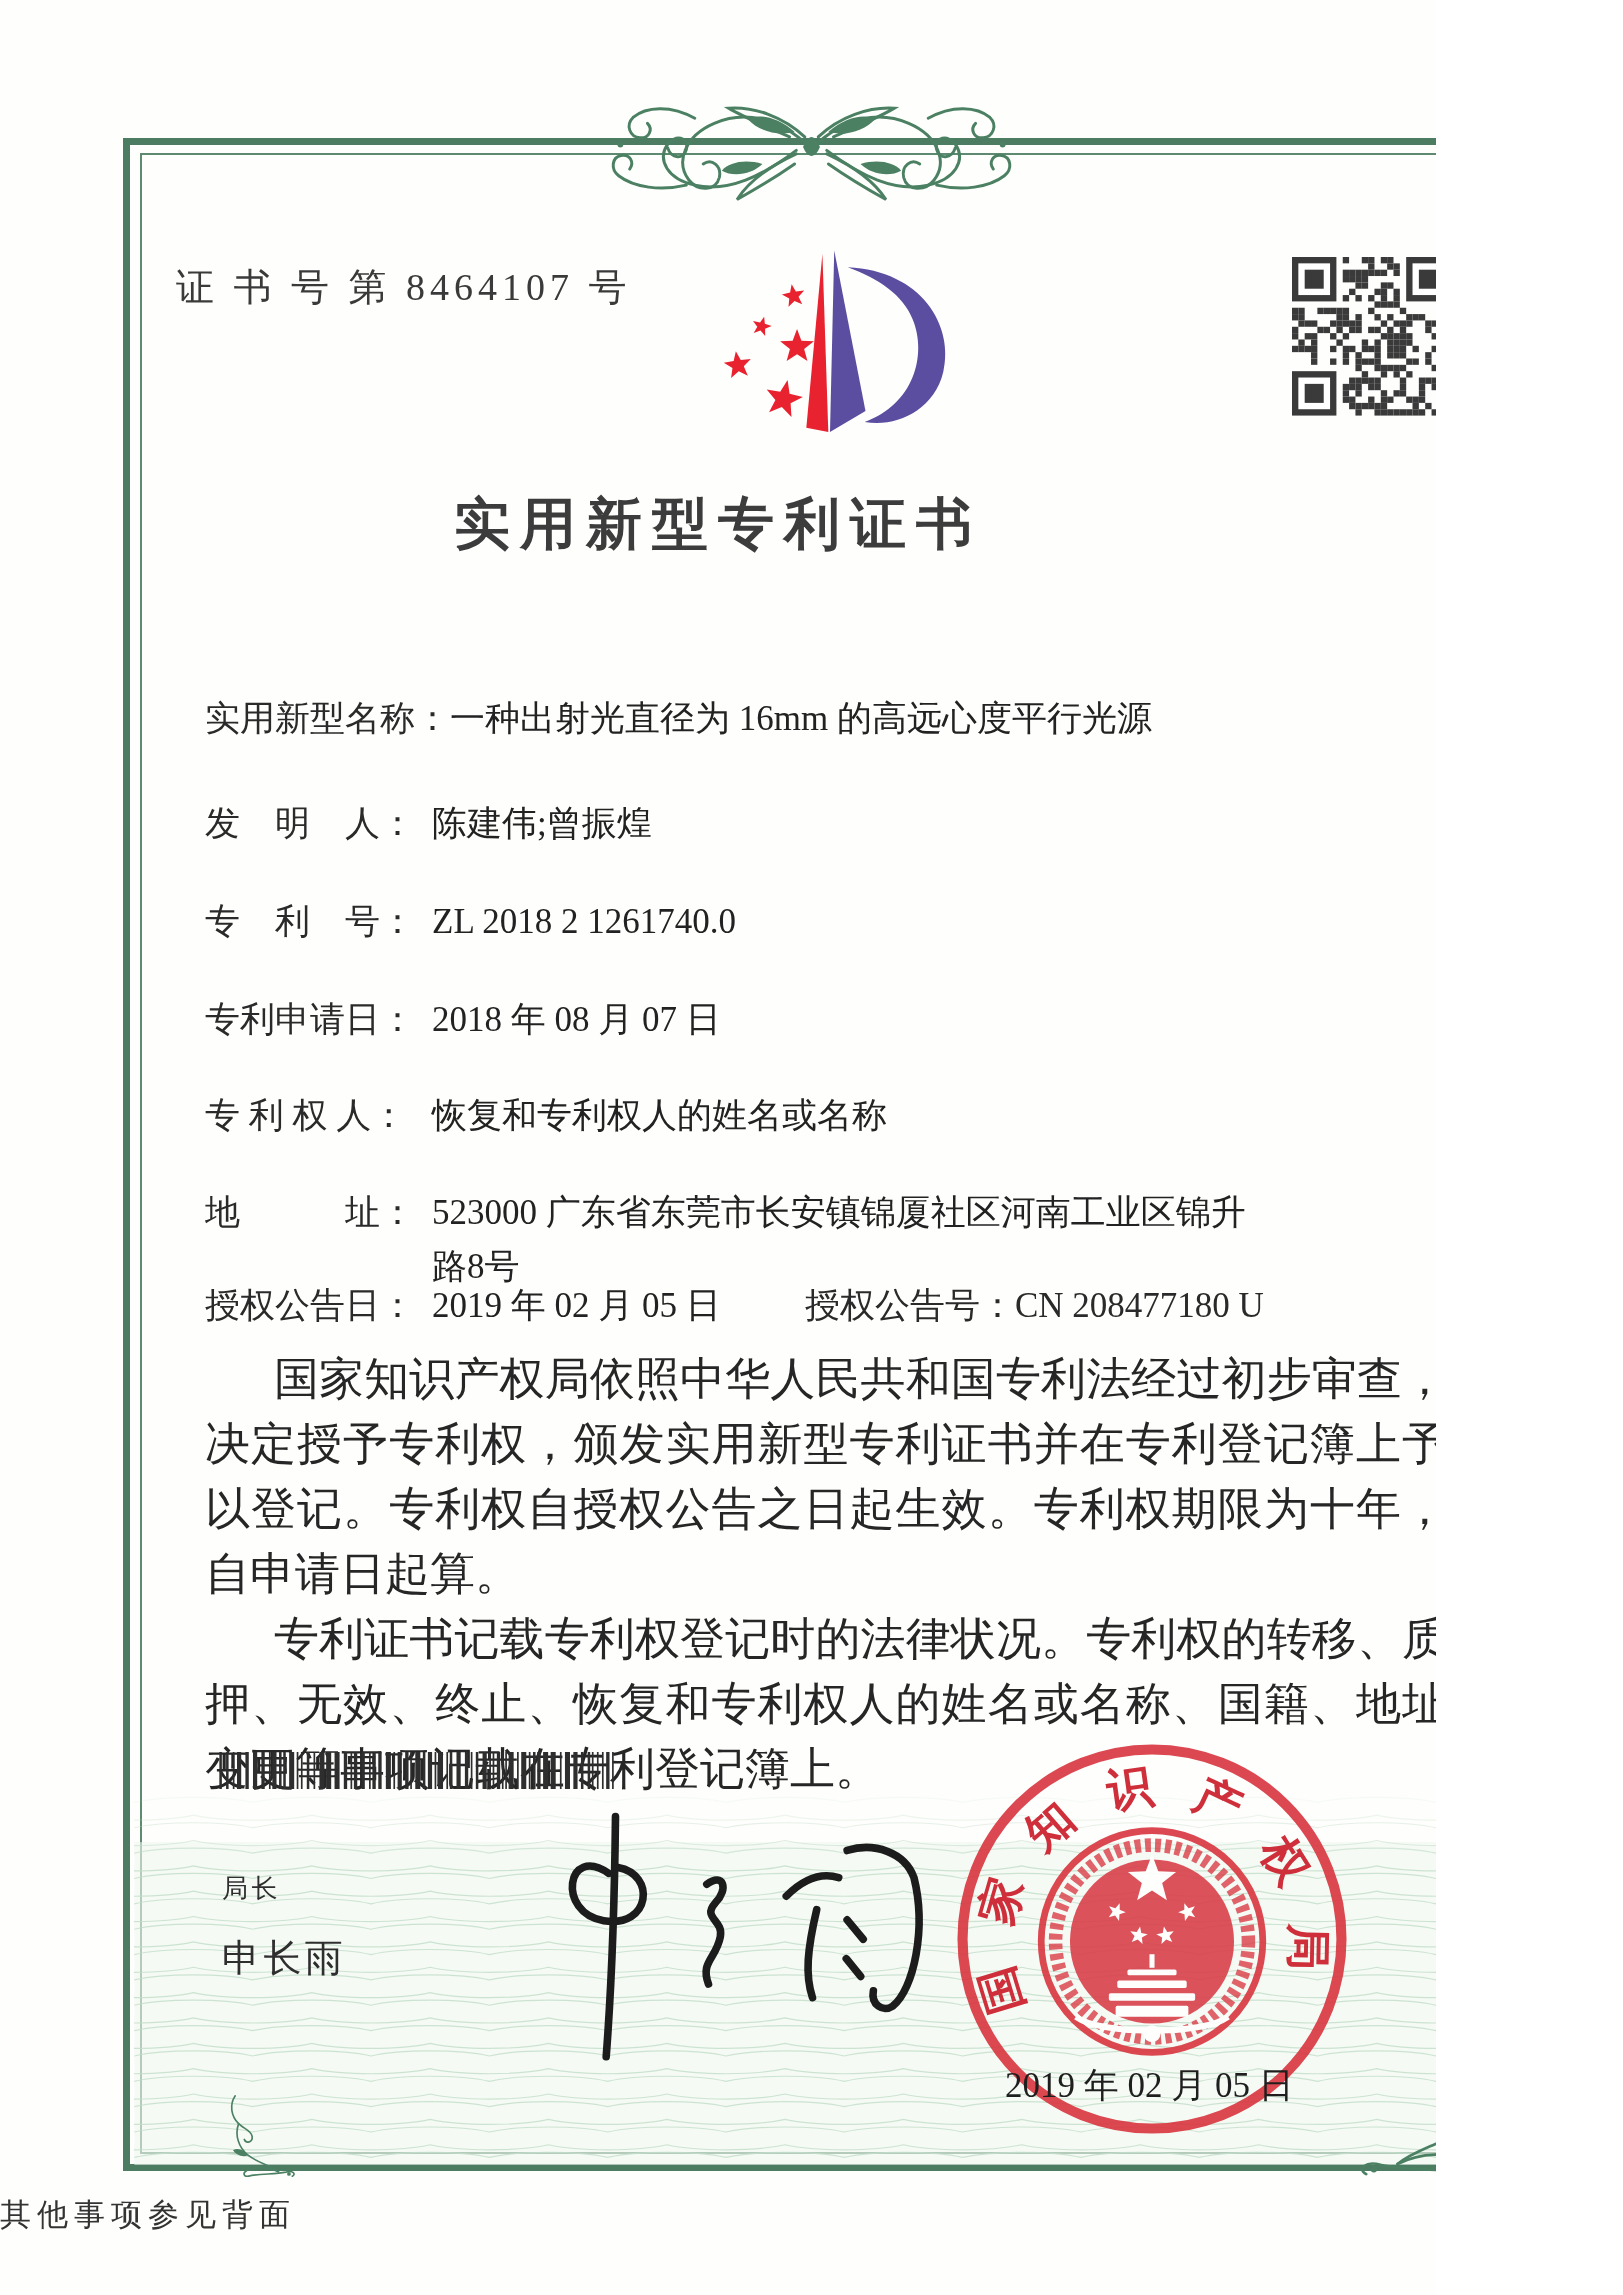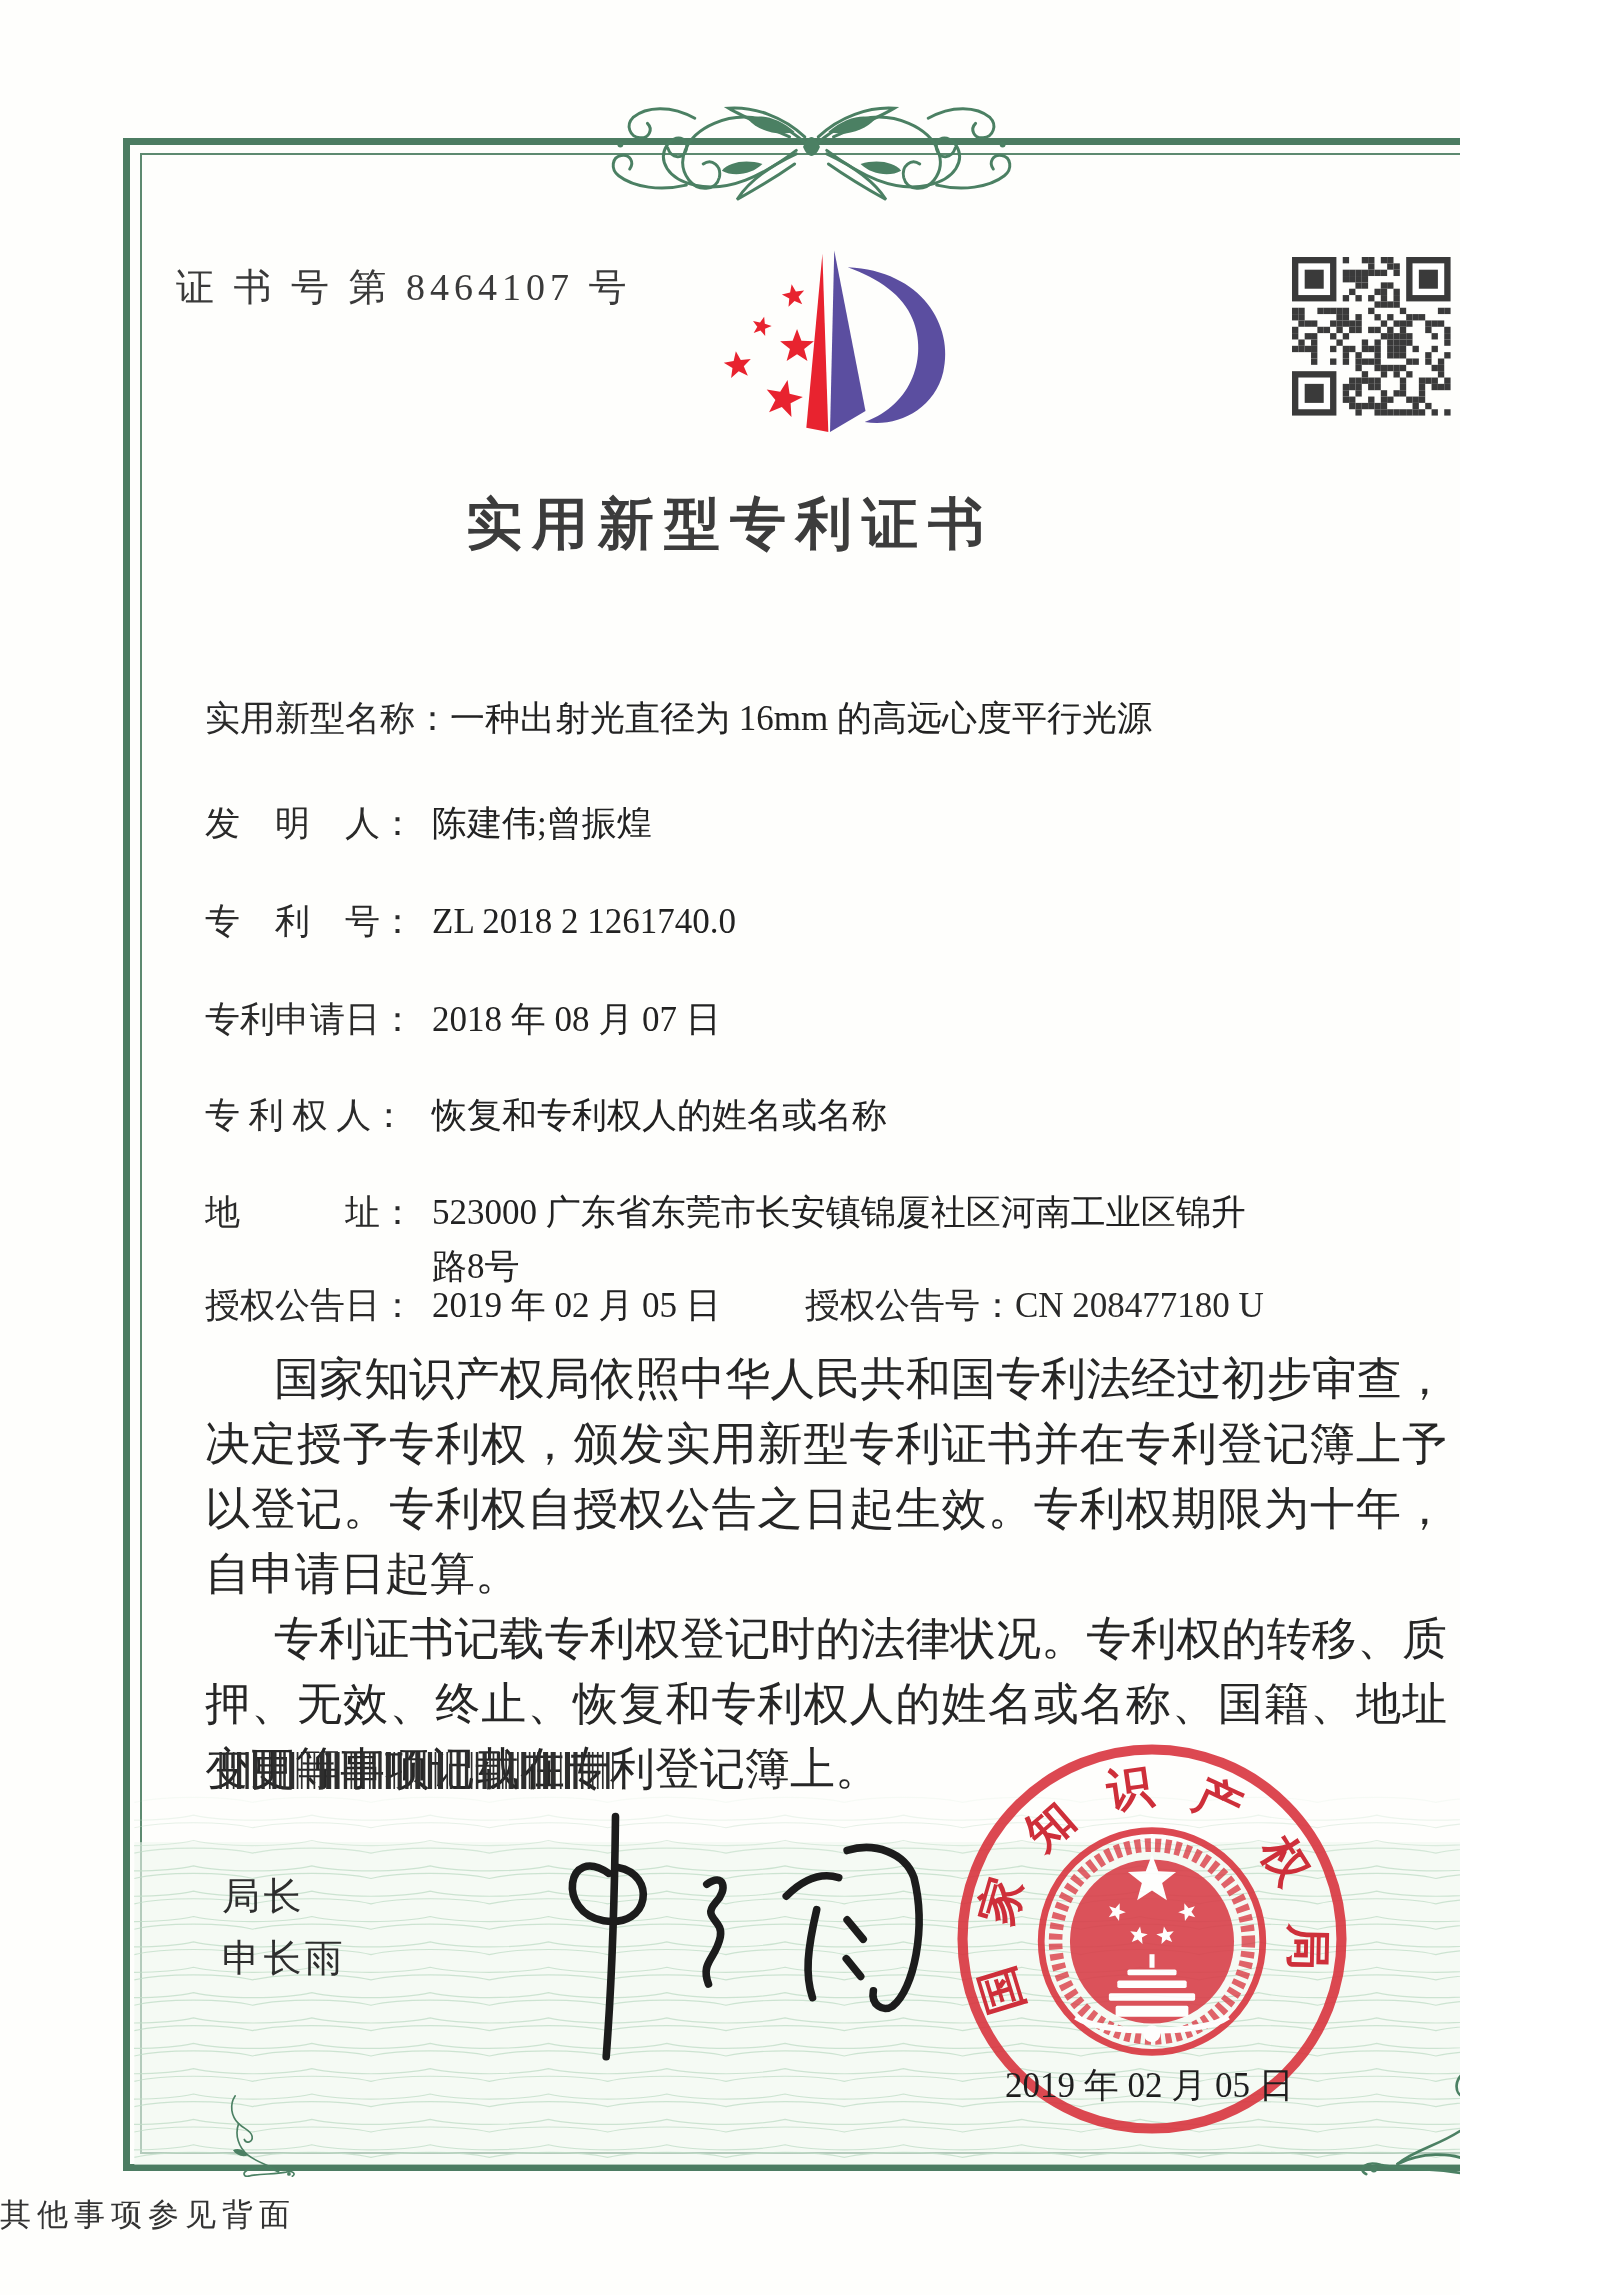--- a/index.html
+++ b/index.html
@@ -1,17 +1,17 @@
 <!DOCTYPE html>
 <html style="font-size:13.5px"><head>
 <meta charset="utf-8">
 <style>
   html,body{margin:0;padding:0;background:#ffffff;}
   .page{position:relative;width:1436px;height:2295px;background:#fefefc;overflow:hidden;
-        font-family:"Liberation Serif","DejaVu Serif",serif;color:#2a2a2a;padding-left:24px;}
+        font-family:"Liberation Serif","DejaVu Serif",serif;color:#2a2a2a;}
   
   .border-outer{position:absolute;left:123px;top:138px;width:1397px;height:2033px;
         border:7.6px solid #4c7c62;box-sizing:border-box;}
   .border-inner{position:absolute;left:140px;top:153px;width:1363px;height:2001px;
         border:2.5px solid #5d8a70;box-sizing:border-box;}
   .cert-no{position:absolute;left:176px;top:262px;font-size:38px;letter-spacing:5px;color:#3a3a3a;}
   .logo{position:absolute;left:699px;top:245px;}
   .qr{position:absolute;left:1292px;top:257px;}
   .title{position:absolute;left:0;top:487px;width:100%;text-align:center;
         font-size:56px;font-weight:bold;letter-spacing:10px;color:#3c3c3c;}
@@ -19,21 +19,21 @@
   .row .lbl{display:inline-block;min-width:227px;}
   .row .val{color:#222;}
   .row-wrap{white-space:normal;}
   .row-wrap .val{display:inline-block;vertical-align:top;width:841px;}
   .grant2{position:absolute;left:805px;font-size:35px;line-height:54px;white-space:nowrap;}
   .paras{position:absolute;left:205px;top:1347px;width:1242px;font-size:45px;line-height:65px;
         text-align:justify;color:#262626;}
   .paras p{margin:0;text-indent:69px;}
   .barcode{position:absolute;left:218px;top:1752px;}
   .waves{position:absolute;left:134px;top:1783px;}
-  .director{position:absolute;left:222px;top:1871px;font-size:38px;letter-spacing:3.4px;
+  .director{position:absolute;left:222px;top:1871px;font-size:26px;letter-spacing:3.4px;
         font-family:"DejaVu Sans","Liberation Sans",sans-serif;color:#2e2e2e;}
   .director-name{position:absolute;left:222px;top:1933px;font-size:38px;letter-spacing:3.4px;
         font-family:"DejaVu Sans","Liberation Sans",sans-serif;color:#2e2e2e;}
   .signature{position:absolute;left:507px;top:1793px;}
   .seal{position:absolute;left:949px;top:1736px;width:406px;height:406px;opacity:.9;}
   .seal-char{position:absolute;font-size:46px;font-weight:bold;color:#ce2f3a;
         font-family:"DejaVu Sans","Liberation Sans",sans-serif;}
   .seal-date{position:absolute;left:1005px;top:2062px;font-size:35px;color:#1e1e1e;white-space:nowrap;}
   .page-num{position:absolute;left:0;top:2106px;width:100%;text-align:center;font-size:29px;
         letter-spacing:2.5px;color:#2f2f2f;}

